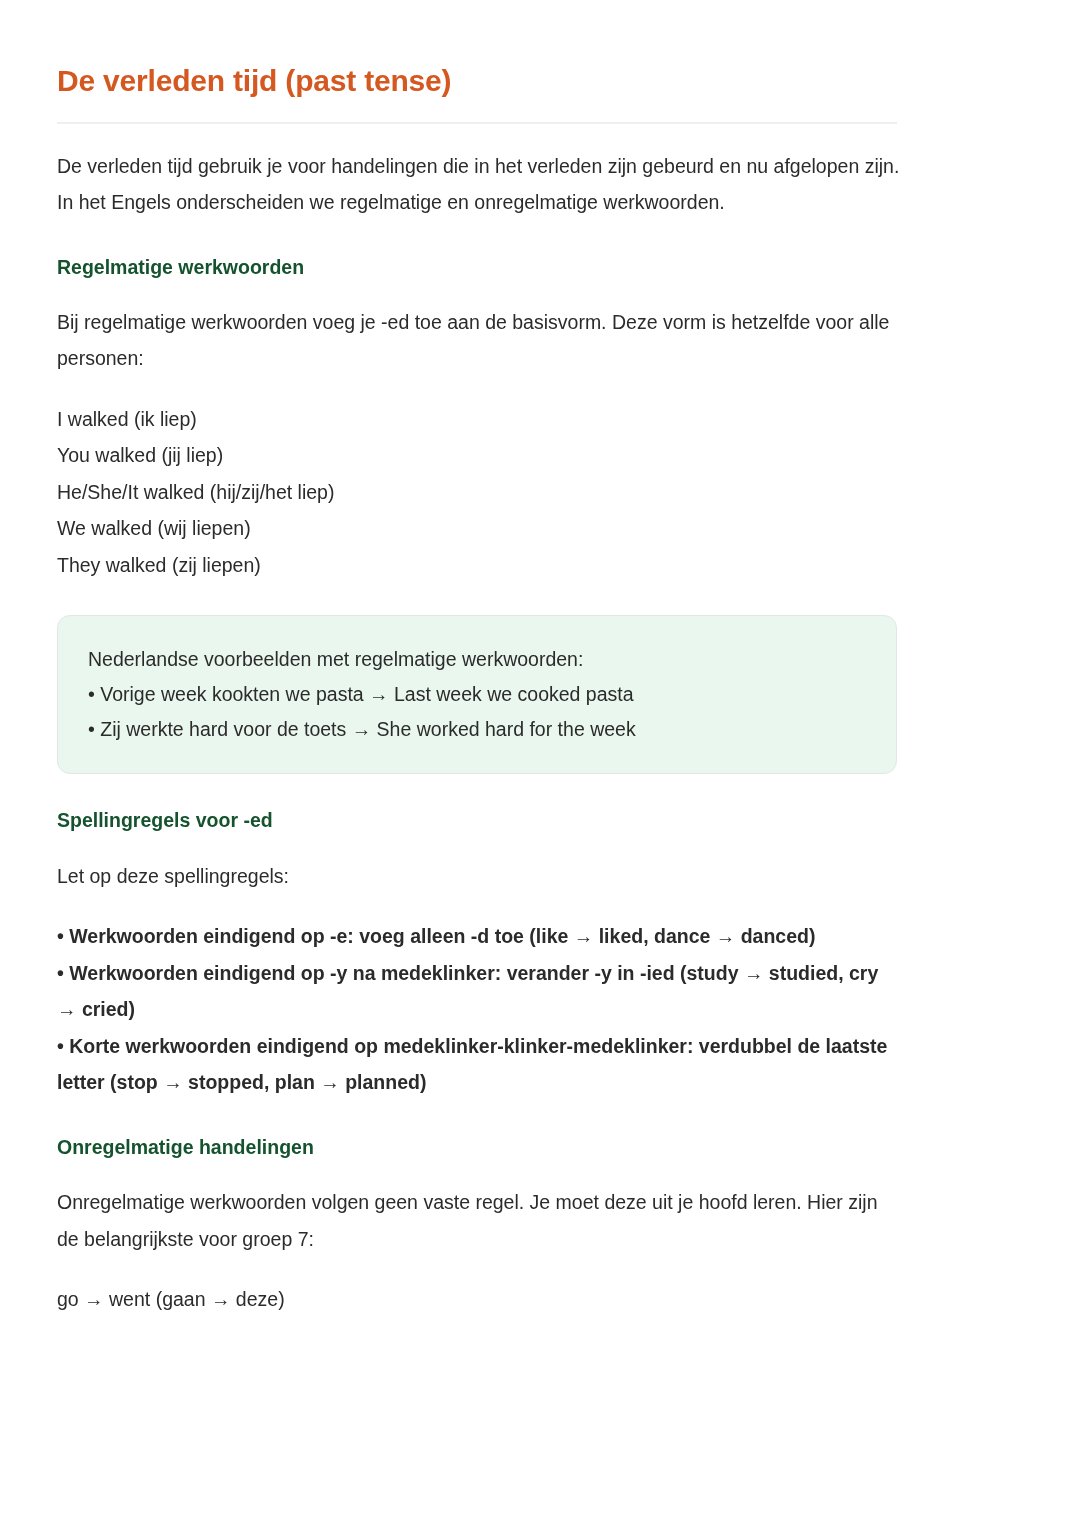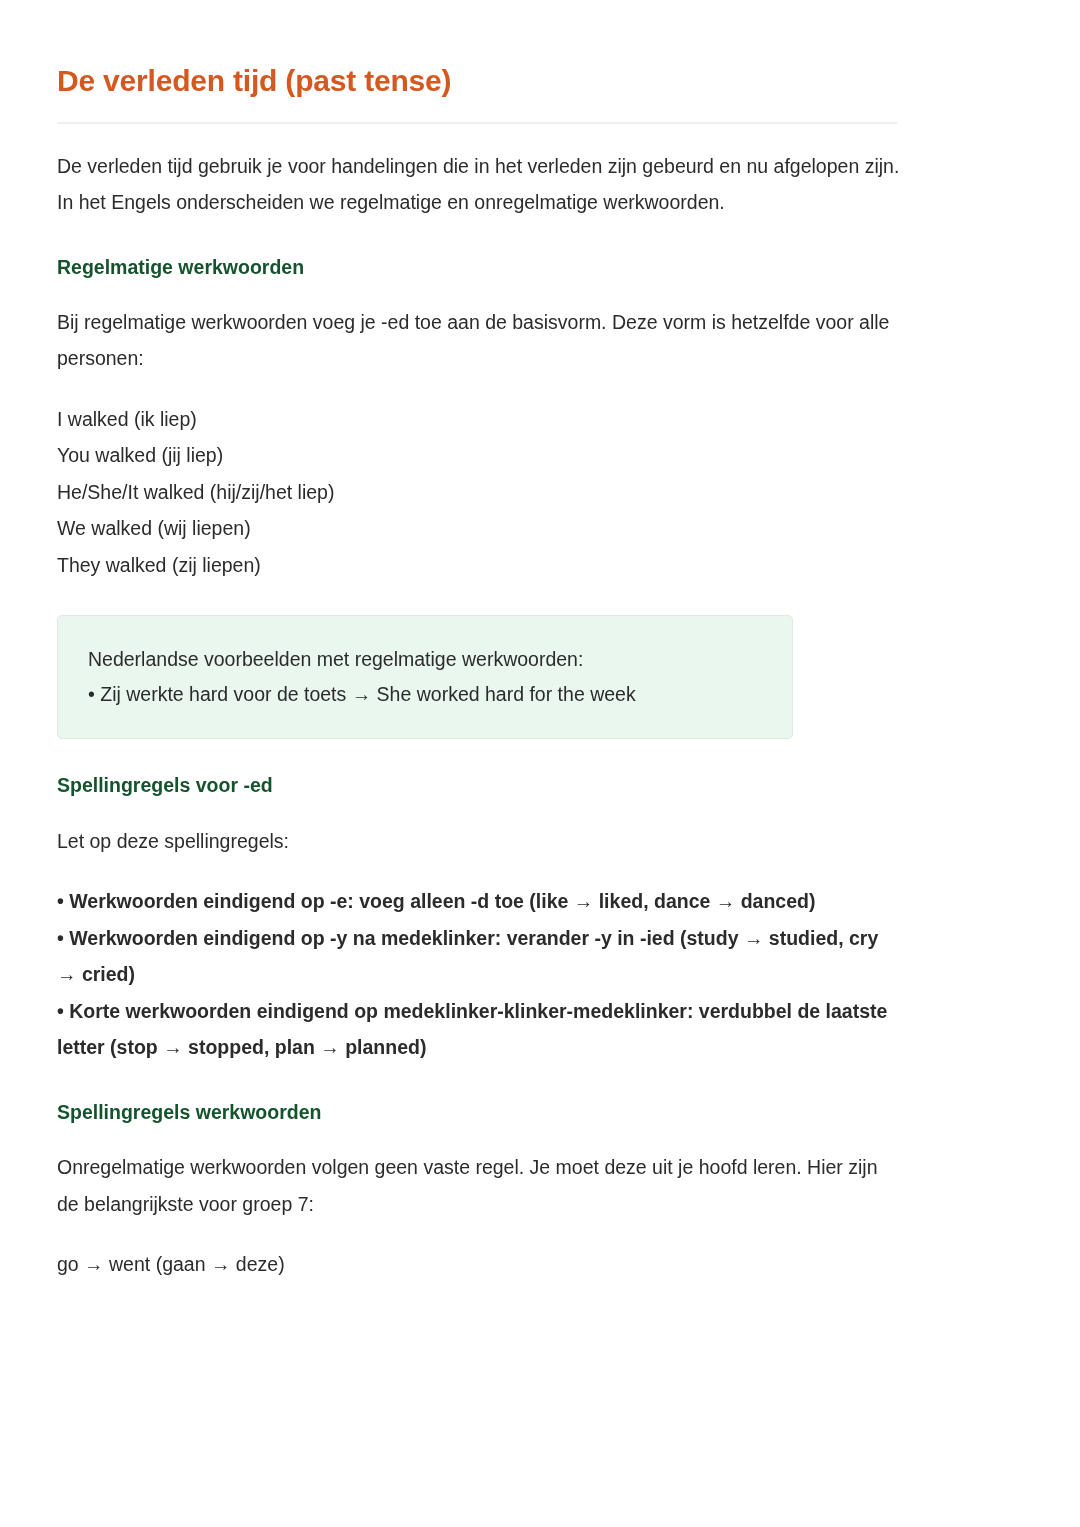--- a/index.html
+++ b/index.html
@@ -61,25 +61,25 @@
   .conj-list {
     margin: 24px 0 0 0;
     font-size: 19.5px;
     line-height: 36.5px;
     color: #2b2b2b;
   }
   .conj-list div { white-space: nowrap; }
 
   .callout {
     margin: 32px 0 0 0;
-    width: 736px;
+    width: 840px;
     box-sizing: border-box;
     background: #eaf7ee;
     border: 1px solid #dfe9e1;
-    border-radius: 5px;
+    border-radius: 13px;
     padding: 26px 30px 26px 30px;
   }
   .callout-title {
     font-size: 19.5px;
     line-height: 35px;
     color: #2b2b2b;
   }
   .callout-item {
     font-size: 19.5px;
     line-height: 35px;
@@ -125,34 +125,35 @@
   <div class="conj-list">
     <div>I walked (ik liep)</div>
     <div>You walked (jij liep)</div>
     <div>He/She/It walked (hij/zij/het liep)</div>
     <div>We walked (wij liepen)</div>
     <div>They walked (zij liepen)</div>
   </div>
 
   <div class="callout">
     <div class="callout-title">Nederlandse voorbeelden met regelmatige werkwoorden:</div>
+    <div class="callout-item">• Vorige week kookten we pasta → Last week we cooked pasta</div>
     <div class="callout-item">• Zij werkte hard voor de toets → She worked hard for the week</div>
   </div>
 
   <h2 class="section-heading">Spellingregels voor -ed</h2>
 
   <p class="body-text">Let op deze spellingregels:</p>
 
   <div class="rules-list">
     <div class="rule-item">• Werkwoorden eindigend op -e: voeg alleen -d toe (like → liked, dance → danced)</div>
     <div class="rule-item">• Werkwoorden eindigend op -y na medeklinker: verander -y in -ied (study → studied, cry → cried)</div>
     <div class="rule-item">• Korte werkwoorden eindigend op medeklinker-klinker-medeklinker: verdubbel de laatste letter (stop → stopped, plan → planned)</div>
   </div>
 
-  <h2 class="section-heading">Spellingregels werkwoorden</h2>
+  <h2 class="section-heading">Onregelmatige handelingen</h2>
 
   <p class="body-text">Onregelmatige werkwoorden volgen geen vaste regel. Je moet deze uit je hoofd leren. Hier zijn de belangrijkste voor groep 7:</p>
 
   <div class="verb-list">
     <div>go → went (gaan → deze)</div>
   </div>
 
 </div>
 
 </body></html>

